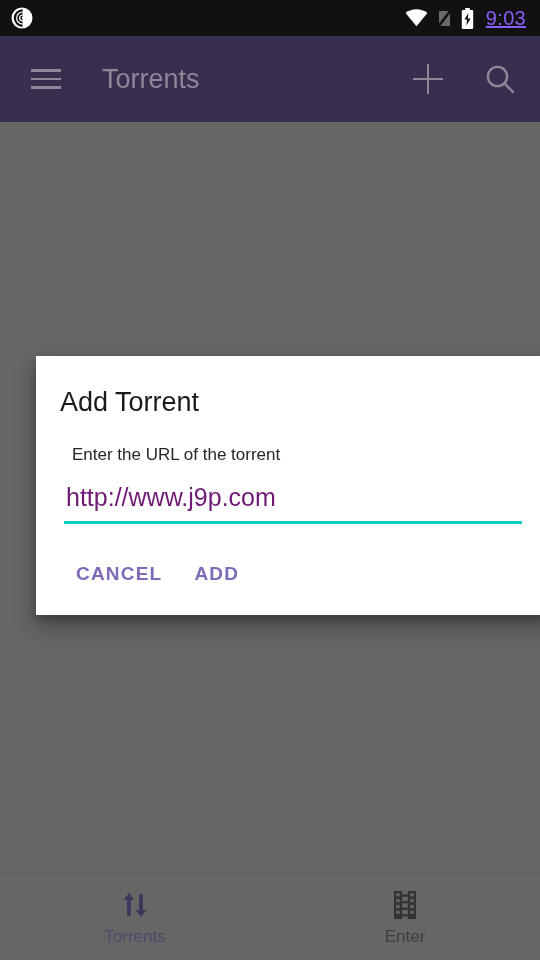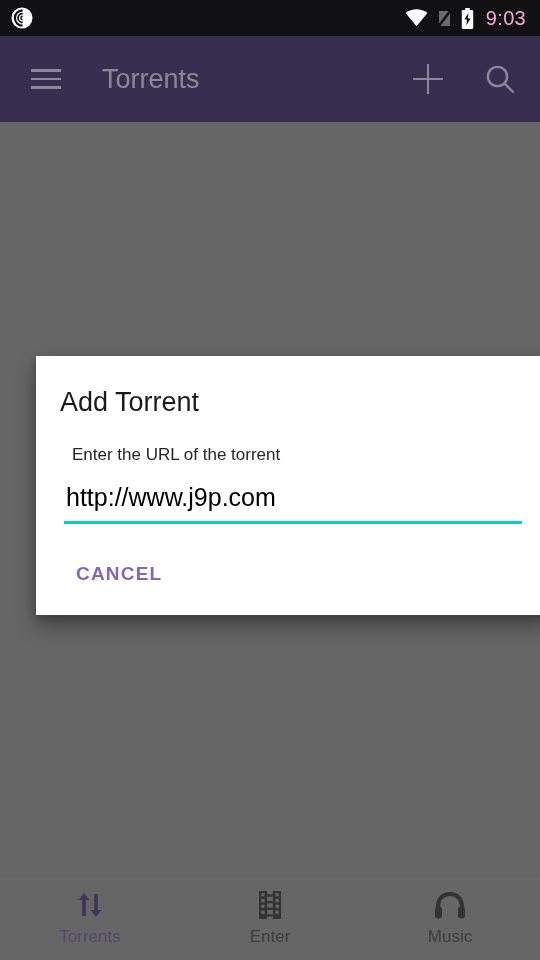--- a/index.html
+++ b/index.html
@@ -39,25 +39,26 @@
     display: flex;
     align-items: center;
     gap: 9px;
   }
   .bt-logo {
     width: 24px; height: 24px;
     display: block;
   }
   .sb-icon { display: block; }
   .clock {
-    color: #f9a8d4;
+    color: #8b5cf6;
     font-size: 20px;
     letter-spacing: 0.3px;
     line-height: 1;
     margin-left: 3px;
+    text-decoration: underline;
   }
 
   
   #app-bar {
     position: absolute;
     left: 0; top: 36px;
     width: 540px; height: 86px;
     background: #382F50;
     display: flex;
     align-items: center;
@@ -198,21 +199,21 @@
     margin-top: 16px;
   }
   .dlg-input {
     width: 100%;
     box-sizing: border-box;
     border: none;
     outline: none;
     background: transparent;
     font-family: "Liberation Sans", sans-serif;
     font-size: 25px;
-    color: #000000;
+    color: #701a75;
     padding: 0 0 8px 2px;
     border-bottom: 3px solid #08CFBE;
     line-height: 1.25;
   }
   .dlg-actions {
     display: flex;
     justify-content: flex-start;
     align-items: center;
     padding: 30px 34px 22px 24px;
     gap: 0px;
@@ -331,40 +332,31 @@
             <rect x="11.2" y="4.4" width="5.6" height="2.4"></rect>
             <rect x="11.2" y="11" width="5.6" height="2.4"></rect>
             <rect x="11.2" y="17.6" width="5.6" height="2.4"></rect>
             <rect x="11.2" y="24.2" width="5.6" height="2.4"></rect>
           </g>
         </svg>
       </div>
       <div class="nav-label">Enter</div>
     </div>
 
-    <div class="nav-item">
-      <div class="nav-icon">
-        <svg width="34" height="30" viewBox="0 0 34 30" aria-hidden="true">
-          <path d="M17 2 C8.7 2 3 8 3 16 V19 H7.2 V16 C7.2 10.3 11.4 6 17 6 C22.6 6 26.8 10.3 26.8 16 V19 H31 V16 C31 8 25.3 2 17 2 Z" fill="#333333"></path>
-          <rect x="2" y="16.5" width="7" height="12" rx="3.3" fill="#333333"></rect>
-          <rect x="25" y="16.5" width="7" height="12" rx="3.3" fill="#333333"></rect>
-        </svg>
-      </div>
-      <div class="nav-label">Music</div>
-    </div>
 
 
   </div>
 
   <div id="dialog-layer">
     <div id="dialog">
       <div class="dlg-title">Add Torrent</div>
       <div class="dlg-message">Enter the URL of the torrent</div>
       <div class="dlg-input-wrap">
         <input class="dlg-input" type="text" value="http://www.j9p.com" style="">
       </div>
       <div class="dlg-actions">
         <button class="dlg-btn">CANCEL</button>
+        <button class="dlg-btn">ADD</button>
       </div>
     </div>
   </div>
 
 </div>
 
 </body></html>

